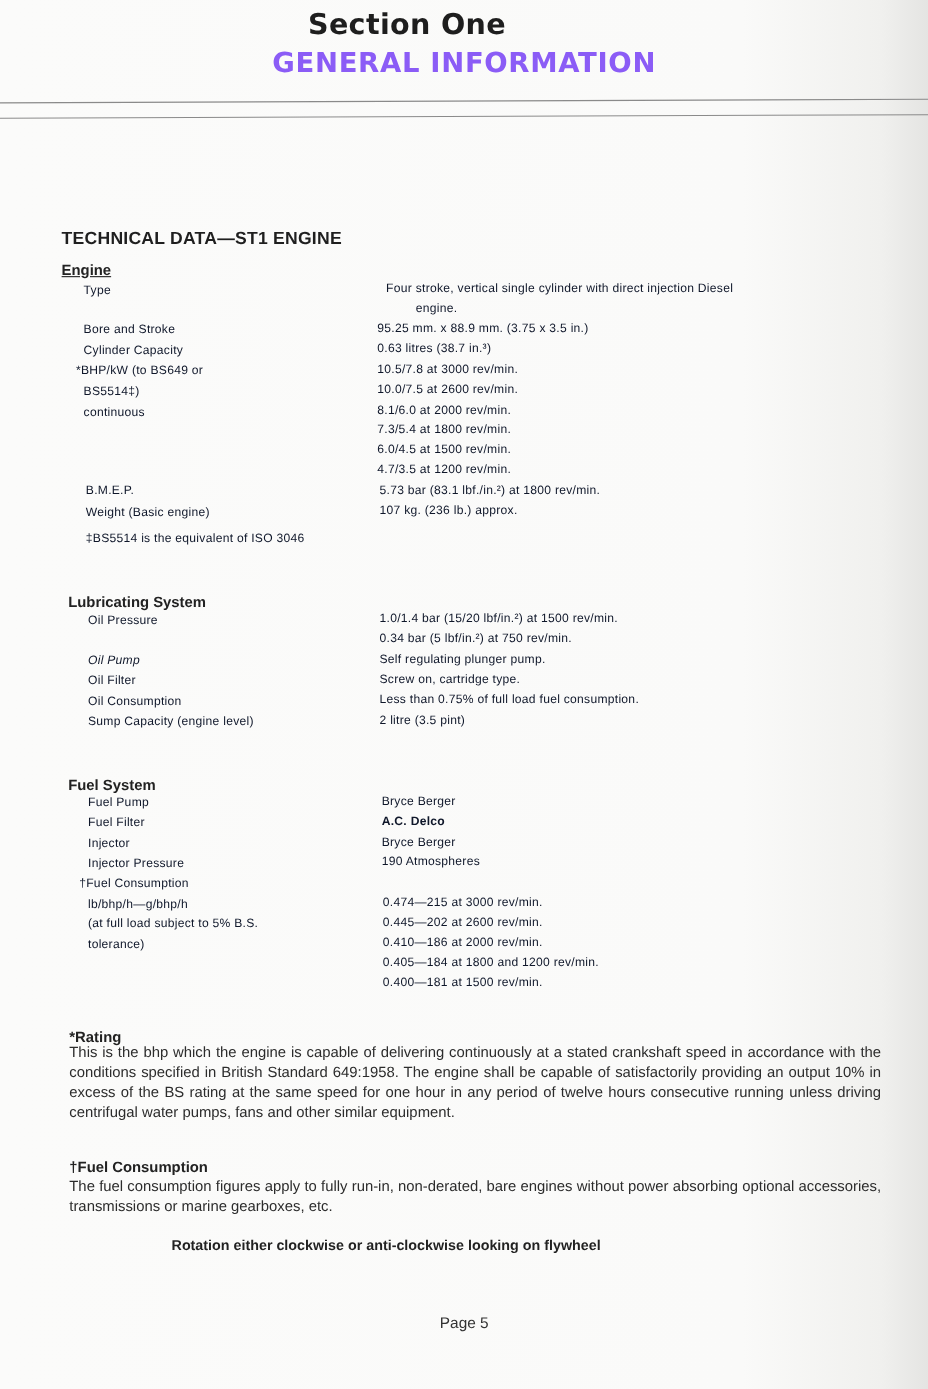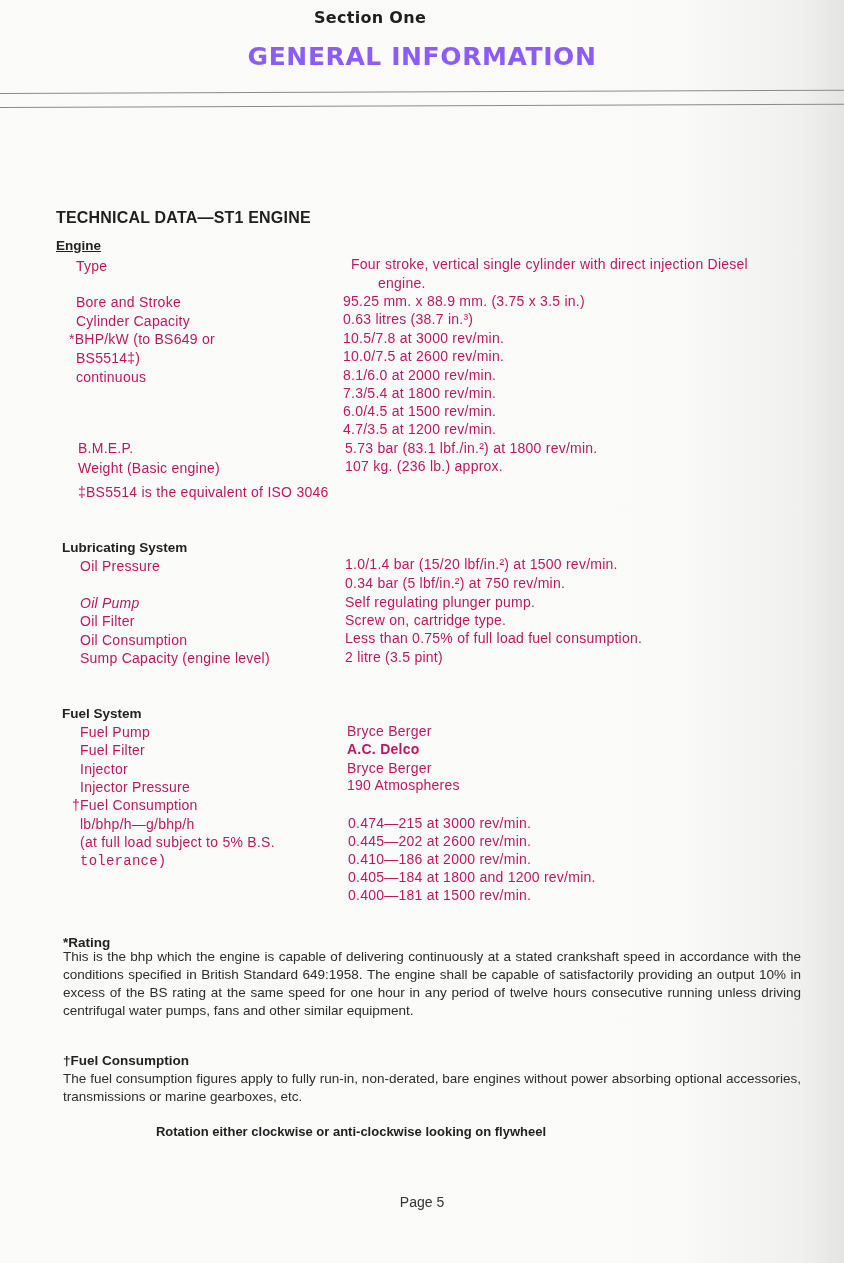--- a/index.html
+++ b/index.html
@@ -7,36 +7,36 @@
       width: 844px; height: 1263px; overflow: hidden;
       background: linear-gradient(to right, #fbfbfa 0%, #fafaf9 80%, #f0f0ee 95%, #e4e4e2 100%);
       font-family: "Liberation Sans", sans-serif;
       color: #2a2a2a;
       position: relative;
     }
     .abs { position: absolute; }
     .title1 {
       left: 0; width: 740px; top: 8px; text-align: center;
       font-family: "DejaVu Sans", sans-serif; font-weight: bold;
-      font-size: 16px; color: #1e1e1e; letter-spacing: 0.3px;
+      font-size: 26px; color: #1e1e1e; letter-spacing: 0.3px;
     }
     .title2 {
       left: 0; width: 844px; top: 42px; text-align: center;
       font-family: "DejaVu Sans", sans-serif; font-weight: bold;
       font-size: 25px; color: #8b5cf6; letter-spacing: 0.6px;
     }
     .rule { left: 0; width: 844px; height: 1px; background: #8a8a8a; }
     .rule1 { top: 93px; transform: rotate(-0.22deg); transform-origin: left; }
     .rule2 { top: 107px; transform: rotate(-0.22deg); transform-origin: left; }
     .tech-title {
       left: 56px; top: 209px; font-weight: bold; font-size: 16px; color: #1f1f1f;
       letter-spacing: 0.2px;
     }
     .section-head { font-weight: bold; font-size: 13.5px; color: #222; }
-    .txt { font-size: 14px; color: #be185d; white-space: nowrap; letter-spacing: 0.25px; }
+    .txt { font-size: 11px; color: #0f172a; white-space: nowrap; letter-spacing: 0.25px; }
     .para { font-size: 13.5px; color: #2c2c2c; line-height: 18px; text-align: justify; }
     .foot-head { font-weight: bold; font-size: 13.5px; color: #222; }
     .center-note {
       left: 0; width: 672px; top: 1124px; text-align: center;
       font-weight: bold; font-size: 13px; color: #222; padding-left: 30px; box-sizing: border-box;
     }
     .page-num { left: 0; width: 844px; top: 1194px; text-align: center; font-size: 14px; color: #333; }
   </style>
 </head>
 <body>
@@ -97,21 +97,21 @@
 <div class="abs txt" style="left:80px; top:742px;">Fuel Filter</div>
 <div class="abs txt" style="left:347px; top:741px;font-weight:bold;">A.C. Delco</div>
 <div class="abs txt" style="left:80px; top:761px;">Injector</div>
 <div class="abs txt" style="left:347px; top:760px;">Bryce Berger</div>
 <div class="abs txt" style="left:80px; top:779px;">Injector Pressure</div>
 <div class="abs txt" style="left:347px; top:777px;">190 Atmospheres</div>
 
 <div class="abs txt" style="left:72px; top:797px;">†Fuel Consumption</div>
 <div class="abs txt" style="left:80px; top:816px;">lb/bhp/h—g/bhp/h</div>
 <div class="abs txt" style="left:80px; top:834px;">(at full load subject to 5% B.S.</div>
-<div class="abs txt" style="left:80px; top:853px;font-family:Liberation Mono, monospace;">tolerance)</div>
+<div class="abs txt" style="left:80px; top:853px;">tolerance)</div>
 
 <div class="abs txt" style="left:348px; top:815px;">0.474—215 at 3000 rev/min.</div>
 <div class="abs txt" style="left:348px; top:833px;">0.445—202 at 2600 rev/min.</div>
 <div class="abs txt" style="left:348px; top:851px;">0.410—186 at 2000 rev/min.</div>
 <div class="abs txt" style="left:348px; top:869px;">0.405—184 at 1800 and 1200 rev/min.</div>
 <div class="abs txt" style="left:348px; top:887px;">0.400—181 at 1500 rev/min.</div>
 
 <div class="abs foot-head" style="left:63px; top:935px;">*Rating</div>
 <div class="abs para" style="left:63px; top:948px; width:738px;">This is the bhp which the engine is capable of delivering continuously at a stated crankshaft speed in accordance with the conditions specified in British Standard 649:1958. The engine shall be capable of satisfactorily providing an output 10% in excess of the BS rating at the same speed for one hour in any period of twelve hours consecutive running unless driving centrifugal water pumps, fans and other similar equipment.</div>
 

